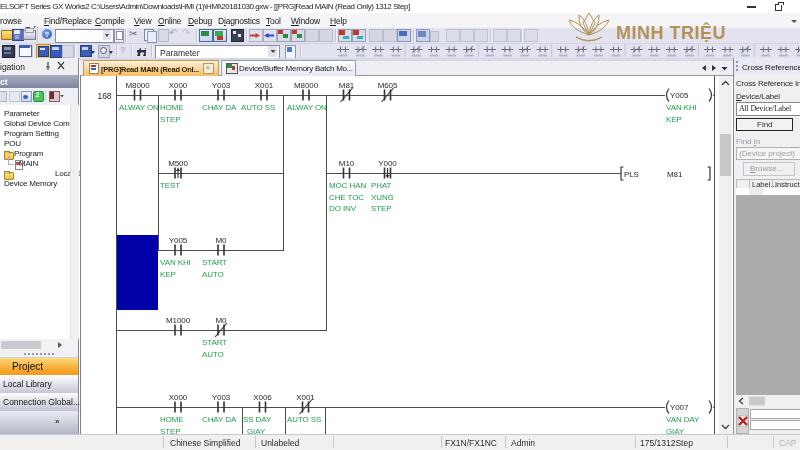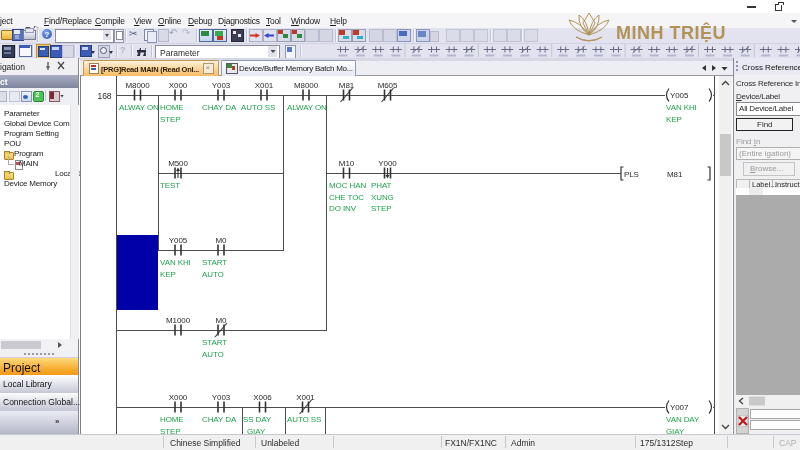--- a/index.html
+++ b/index.html
@@ -4,26 +4,27 @@
 html,body{margin:0;padding:0;}
 #app{position:relative;width:800px;height:450px;overflow:hidden;background:#fff;
   font-family:"Liberation Sans",sans-serif;}
 .abs{position:absolute;}
 .t{position:absolute;white-space:nowrap;color:#2a2a2a;}
 </style></head>
 <body>
 <div id="app">
 
 <div class="abs" style="left:0;top:0;width:800px;height:13px;background:#ffffff;"></div>
+<div class="t" style="left:0;top:2px;font-size:8px;letter-spacing:-0.42px;color:#1a1a1a;">ELSOFT Series GX Works2 C:\Users\Admin\Downloads\HMI (1)\HMI\20181030.gxw - [[PRG]Read MAIN (Read Only) 1312 Step]</div>
 <div class="abs" style="left:747px;top:6px;width:9px;height:1.5px;background:#333;"></div>
 <div class="abs" style="left:775px;top:4px;width:5px;height:5px;border:1px solid #333;background:#fff;"></div>
 <div class="abs" style="left:778px;top:2px;width:4px;height:2px;border:1px solid #333;border-bottom:none;background:#fff;"></div>
 
 <div class="abs" style="left:0;top:13px;width:800px;height:15px;background:#f5f5f7;"></div>
-<div class="t" style="left:0px;top:15.5px;font-size:8.5px;letter-spacing:-0.2px;color:#1a1a1a;">ject</div>
+<div class="t" style="left:0px;top:15.5px;font-size:8.5px;letter-spacing:-0.2px;color:#1a1a1a;">rowse</div>
 <div class="t" style="left:25px;top:25px;font-size:8.5px;letter-spacing:-0.2px;color:#1a1a1a;text-align:center;"><u>E</u>dit</div>
 <div class="t" style="left:44px;top:15.5px;font-size:8.5px;letter-spacing:-0.2px;color:#1a1a1a;"><u>F</u>ind/Replace</div>
 <div class="t" style="left:95px;top:15.5px;font-size:8.5px;letter-spacing:-0.2px;color:#1a1a1a;"><u>C</u>ompile</div>
 <div class="t" style="left:134px;top:15.5px;font-size:8.5px;letter-spacing:-0.2px;color:#1a1a1a;"><u>V</u>iew</div>
 <div class="t" style="left:158px;top:15.5px;font-size:8.5px;letter-spacing:-0.2px;color:#1a1a1a;"><u>O</u>nline</div>
 <div class="t" style="left:188px;top:15.5px;font-size:8.5px;letter-spacing:-0.2px;color:#1a1a1a;"><u>D</u>ebug</div>
 <div class="t" style="left:218px;top:15.5px;font-size:8.5px;letter-spacing:-0.2px;color:#1a1a1a;">D<u>i</u>agnostics</div>
 <div class="t" style="left:266px;top:15.5px;font-size:8.5px;letter-spacing:-0.2px;color:#1a1a1a;"><u>T</u>ool</div>
 <div class="t" style="left:291px;top:15.5px;font-size:8.5px;letter-spacing:-0.2px;color:#1a1a1a;"><u>W</u>indow</div>
 <div class="t" style="left:330px;top:15.5px;font-size:8.5px;letter-spacing:-0.2px;color:#1a1a1a;"><u>H</u>elp</div>
@@ -272,21 +273,21 @@
 <div class="abs" style="left:4px;top:170.5px;width:4px;height:2px;background:#eec95e;border:1px solid #a8862a;border-bottom:none;"></div>
 <div class="t" style="left:14px;top:169px;font-size:8px;letter-spacing:-0.2px;color:#1a1a1a;margin-left:41px;">Local Device Co</div>
 <div class="t" style="left:4px;top:179px;font-size:8px;letter-spacing:-0.2px;color:#1a1a1a;">Device Memory</div>
 <div class="abs" style="left:70px;top:105px;width:8px;height:234px;background:#f0f0f2;border-left:1px solid #e0e0e4;"></div>
 
 <div class="abs" style="left:0;top:339px;width:78px;height:11px;background:#f2f2f4;"></div>
 <div class="abs" style="left:1px;top:341px;width:40px;height:8px;background:#c9c9cf;"></div>
 <div class="abs" style="left:58px;top:342px;width:4px;height:6px;background:#555;clip-path:polygon(0 0,0 100%,100% 50%);"></div>
 <div class="abs" style="left:24px;top:352.5px;width:30px;height:2.5px;background:repeating-linear-gradient(90deg,#99a 0 2px,transparent 2px 4px);"></div>
 <div class="abs" style="left:0;top:357px;width:78px;height:17px;background:linear-gradient(#fdda7e,#f6a82b 70%,#f29a20);border-top:1px solid #d0d0d8;"></div>
-<div class="t" style="left:3px;top:360.5px;font-size:12px;color:#111;">Project</div>
+<div class="t" style="left:12px;top:360.5px;font-size:10px;color:#111;">Project</div>
 <div class="abs" style="left:0;top:375px;width:78px;height:18px;background:linear-gradient(#fcfcfe,#c2c5d3);border-top:1px solid #fff;border-bottom:1px solid #9a9aa8;"></div>
 <div class="t" style="left:3px;top:379px;font-size:8.5px;color:#111;">Local Library</div>
 <div class="abs" style="left:0;top:393px;width:78px;height:18px;background:linear-gradient(#fcfcfe,#c2c5d3);border-bottom:1px solid #9a9aa8;"></div>
 <div class="t" style="left:3px;top:397px;font-size:8.5px;color:#111;">Connection Global...</div>
 <div class="abs" style="left:0;top:411px;width:78px;height:23px;background:linear-gradient(#eaebf2,#b4b7c8);"></div>
 <div class="t" style="left:55px;top:417px;font-size:8px;color:#333;font-weight:bold;">»</div>
 
 <div class="abs" style="left:80px;top:76px;width:639px;height:358px;background:#fff;border-left:1px solid #808080;box-sizing:border-box;"></div>
 <svg class="abs" style="left:80px;top:76px;" width="653" height="358" viewBox="0 0 653 358">
 <g stroke="#4d4d4d" stroke-width="1" shape-rendering="crispEdges" fill="none">
@@ -403,26 +404,26 @@
 <rect x="1" y="58" width="11" height="42" fill="#c8c8c8"></rect>
 </svg>
 
 <div class="abs" style="left:733px;top:58px;width:67px;height:376px;background:#f0f0f3;border-left:1px solid #8a8a96;box-sizing:border-box;"></div>
 <div class="abs" style="left:734px;top:58px;width:66px;height:17px;background:#e8e9f2;"></div>
 <div class="abs" style="left:736px;top:61px;width:2px;height:12px;background:repeating-linear-gradient(#8a93ad 0 2px,transparent 2px 4px);"></div>
 <div class="t" style="left:742px;top:62.5px;font-size:8px;color:#111;">Cross Reference...</div>
 <div class="t" style="left:736px;top:78.5px;font-size:8px;letter-spacing:-0.2px;">Cross Reference Info</div>
 <div class="t" style="left:736px;top:92px;font-size:8px;letter-spacing:-0.2px;"><u>D</u>evice/Label</div>
 <div class="abs" style="left:736px;top:102px;width:70px;height:12px;background:#fff;border:1px solid #888;"></div>
-<div class="t" style="left:739px;top:104px;font-size:8px;letter-spacing:-0.2px;">All Device/Label</div>
+<div class="t" style="left:739px;top:104px;font-size:8px;letter-spacing:-0.2px;font-family:Liberation Serif, serif;">All Device/Label</div>
 <div class="abs" style="left:736px;top:117.5px;width:57px;height:13px;background:#f2f2f2;border:1.5px solid #222;box-sizing:border-box;"></div>
 <div class="t" style="left:757px;top:120px;font-size:8px;">Find</div>
 <div class="t" style="left:736px;top:137px;font-size:8px;color:#9a9a9a;">Find <u>I</u>n</div>
 <div class="abs" style="left:736px;top:147px;width:70px;height:11px;background:#f5f5f5;border:1px solid #b0b0b0;"></div>
-<div class="t" style="left:739px;top:148.5px;font-size:8px;color:#9a9a9a;">(Entire igation)</div>
+<div class="t" style="left:739px;top:148.5px;font-size:8px;color:#9a9a9a;">(Device project)</div>
 <div class="abs" style="left:743px;top:162px;width:50px;height:12px;background:#f0f0f0;border:1px solid #c4c4c4;"></div>
 <div class="t" style="left:750px;top:164px;font-size:8px;color:#9a9a9a;"><u>B</u>rowse...</div>
 <div class="abs" style="left:736px;top:179px;width:64px;height:9px;background:#f0f0f0;border-top:1px solid #b8b8b8;border-left:1px solid #b8b8b8;"></div>
 <div class="abs" style="left:749px;top:179px;width:1px;height:9px;background:#b8b8b8;"></div>
 <div class="abs" style="left:772px;top:179px;width:1px;height:9px;background:#b8b8b8;"></div>
 <div class="t" style="left:752px;top:180px;font-size:7.5px;">Label...</div>
 <div class="t" style="left:775px;top:180px;font-size:7.5px;">Instruct...</div>
 <div class="abs" style="left:736px;top:188px;width:64px;height:7px;background:#fff;"></div>
 <div class="abs" style="left:749px;top:188px;width:14px;height:7px;background:#ececec;"></div>
 <div class="abs" style="left:736px;top:195px;width:64px;height:200px;background:#ababab;"></div>

